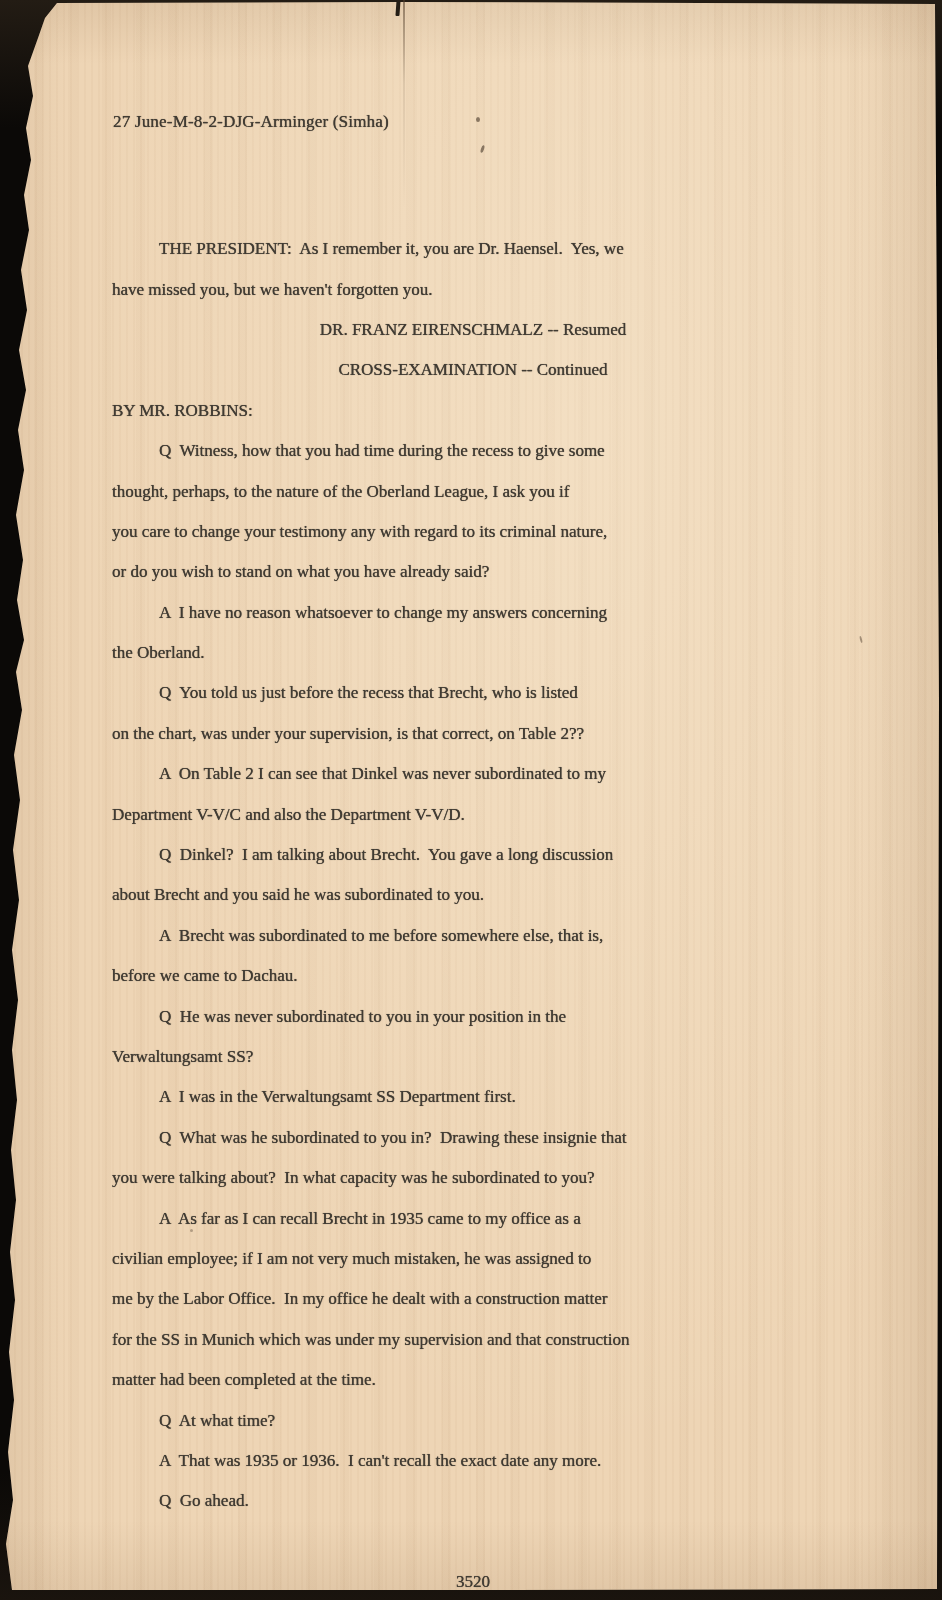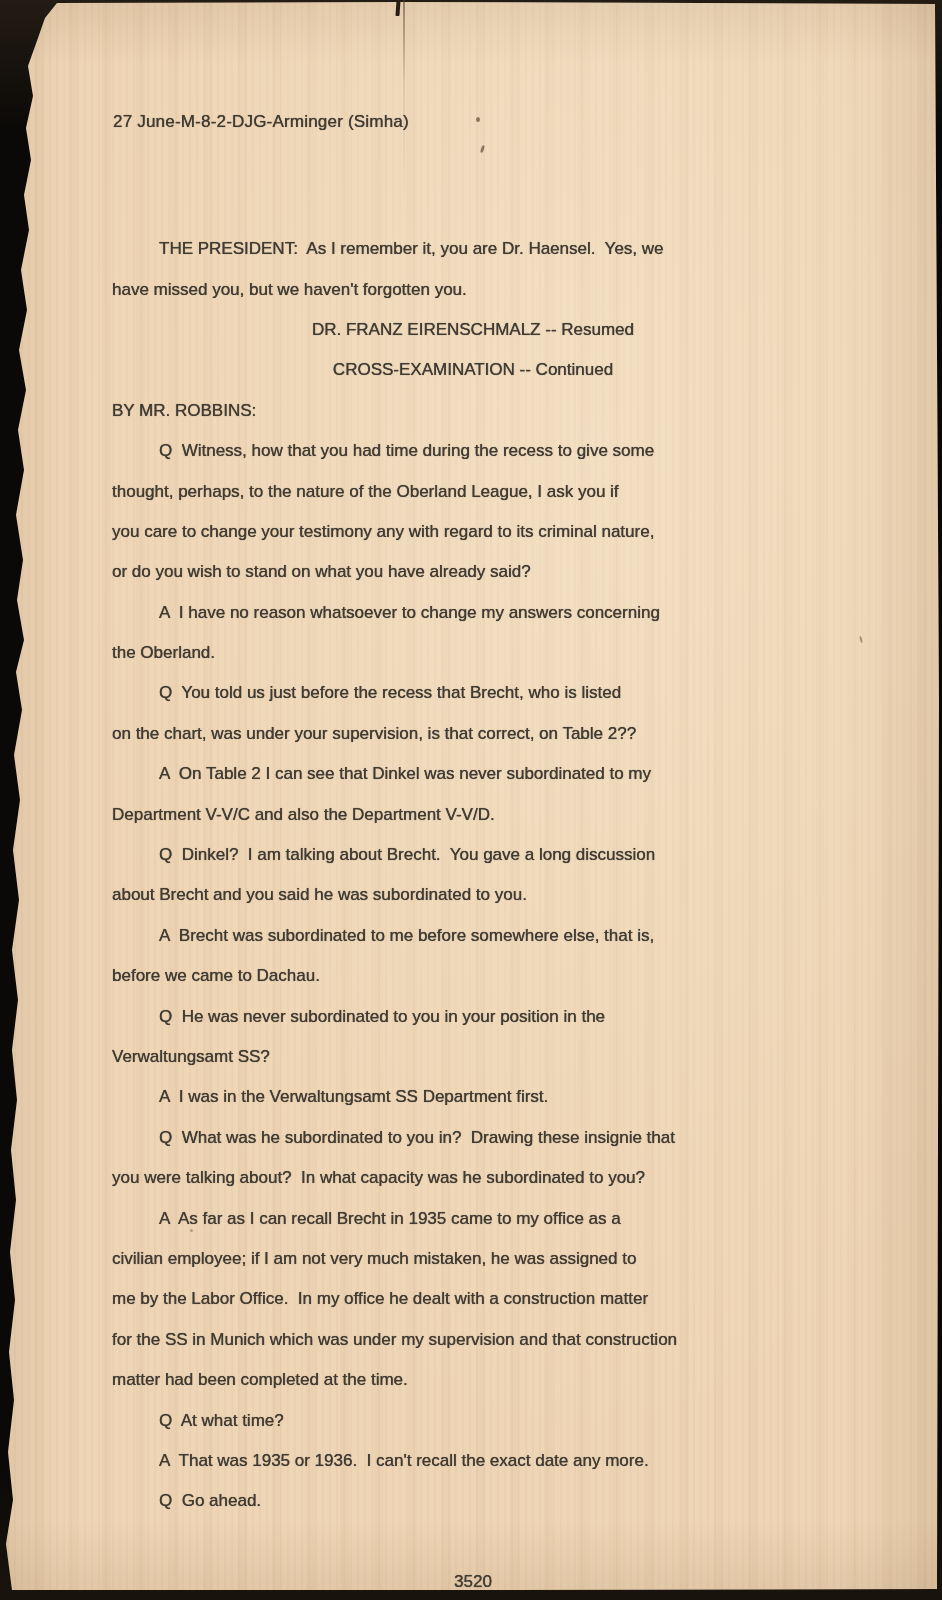--- a/index.html
+++ b/index.html
@@ -7,21 +7,21 @@
     width: 942px; height: 1600px;
     overflow: hidden;
     background: #0b0907;
   }
   .stage {
     position: relative;
     width: 942px; height: 1600px;
     background:
       linear-gradient(180deg, #231c14 0%, #0b0907 8%, #0b0907 92%, #1a140e 100%),
       #0b0907;
-    font-family: Liberation Sans, sans-serif;
+    font-family: Liberation Serif, serif;
   }
   .paper {
     position: absolute; inset: 0;
     background:
       radial-gradient(ellipse at 62% 28%, rgba(255,246,226,0.30), rgba(255,246,226,0) 62%),
       linear-gradient(90deg, rgba(122,87,52,0.12), rgba(122,87,52,0) 7%, rgba(122,87,52,0) 91%, rgba(122,87,52,0.14)),
       linear-gradient(180deg, rgba(122,87,52,0.12), rgba(122,87,52,0) 4%, rgba(122,87,52,0) 95%, rgba(122,87,52,0.12)),
       repeating-linear-gradient(90deg, rgba(168,125,83,0.055) 0px, rgba(168,125,83,0.055) 2px, rgba(0,0,0,0) 2px, rgba(0,0,0,0) 7px),
       repeating-linear-gradient(90deg, rgba(150,108,66,0.04) 0px, rgba(150,108,66,0.04) 9px, rgba(0,0,0,0) 9px, rgba(0,0,0,0) 34px),
       #eed5b5;

